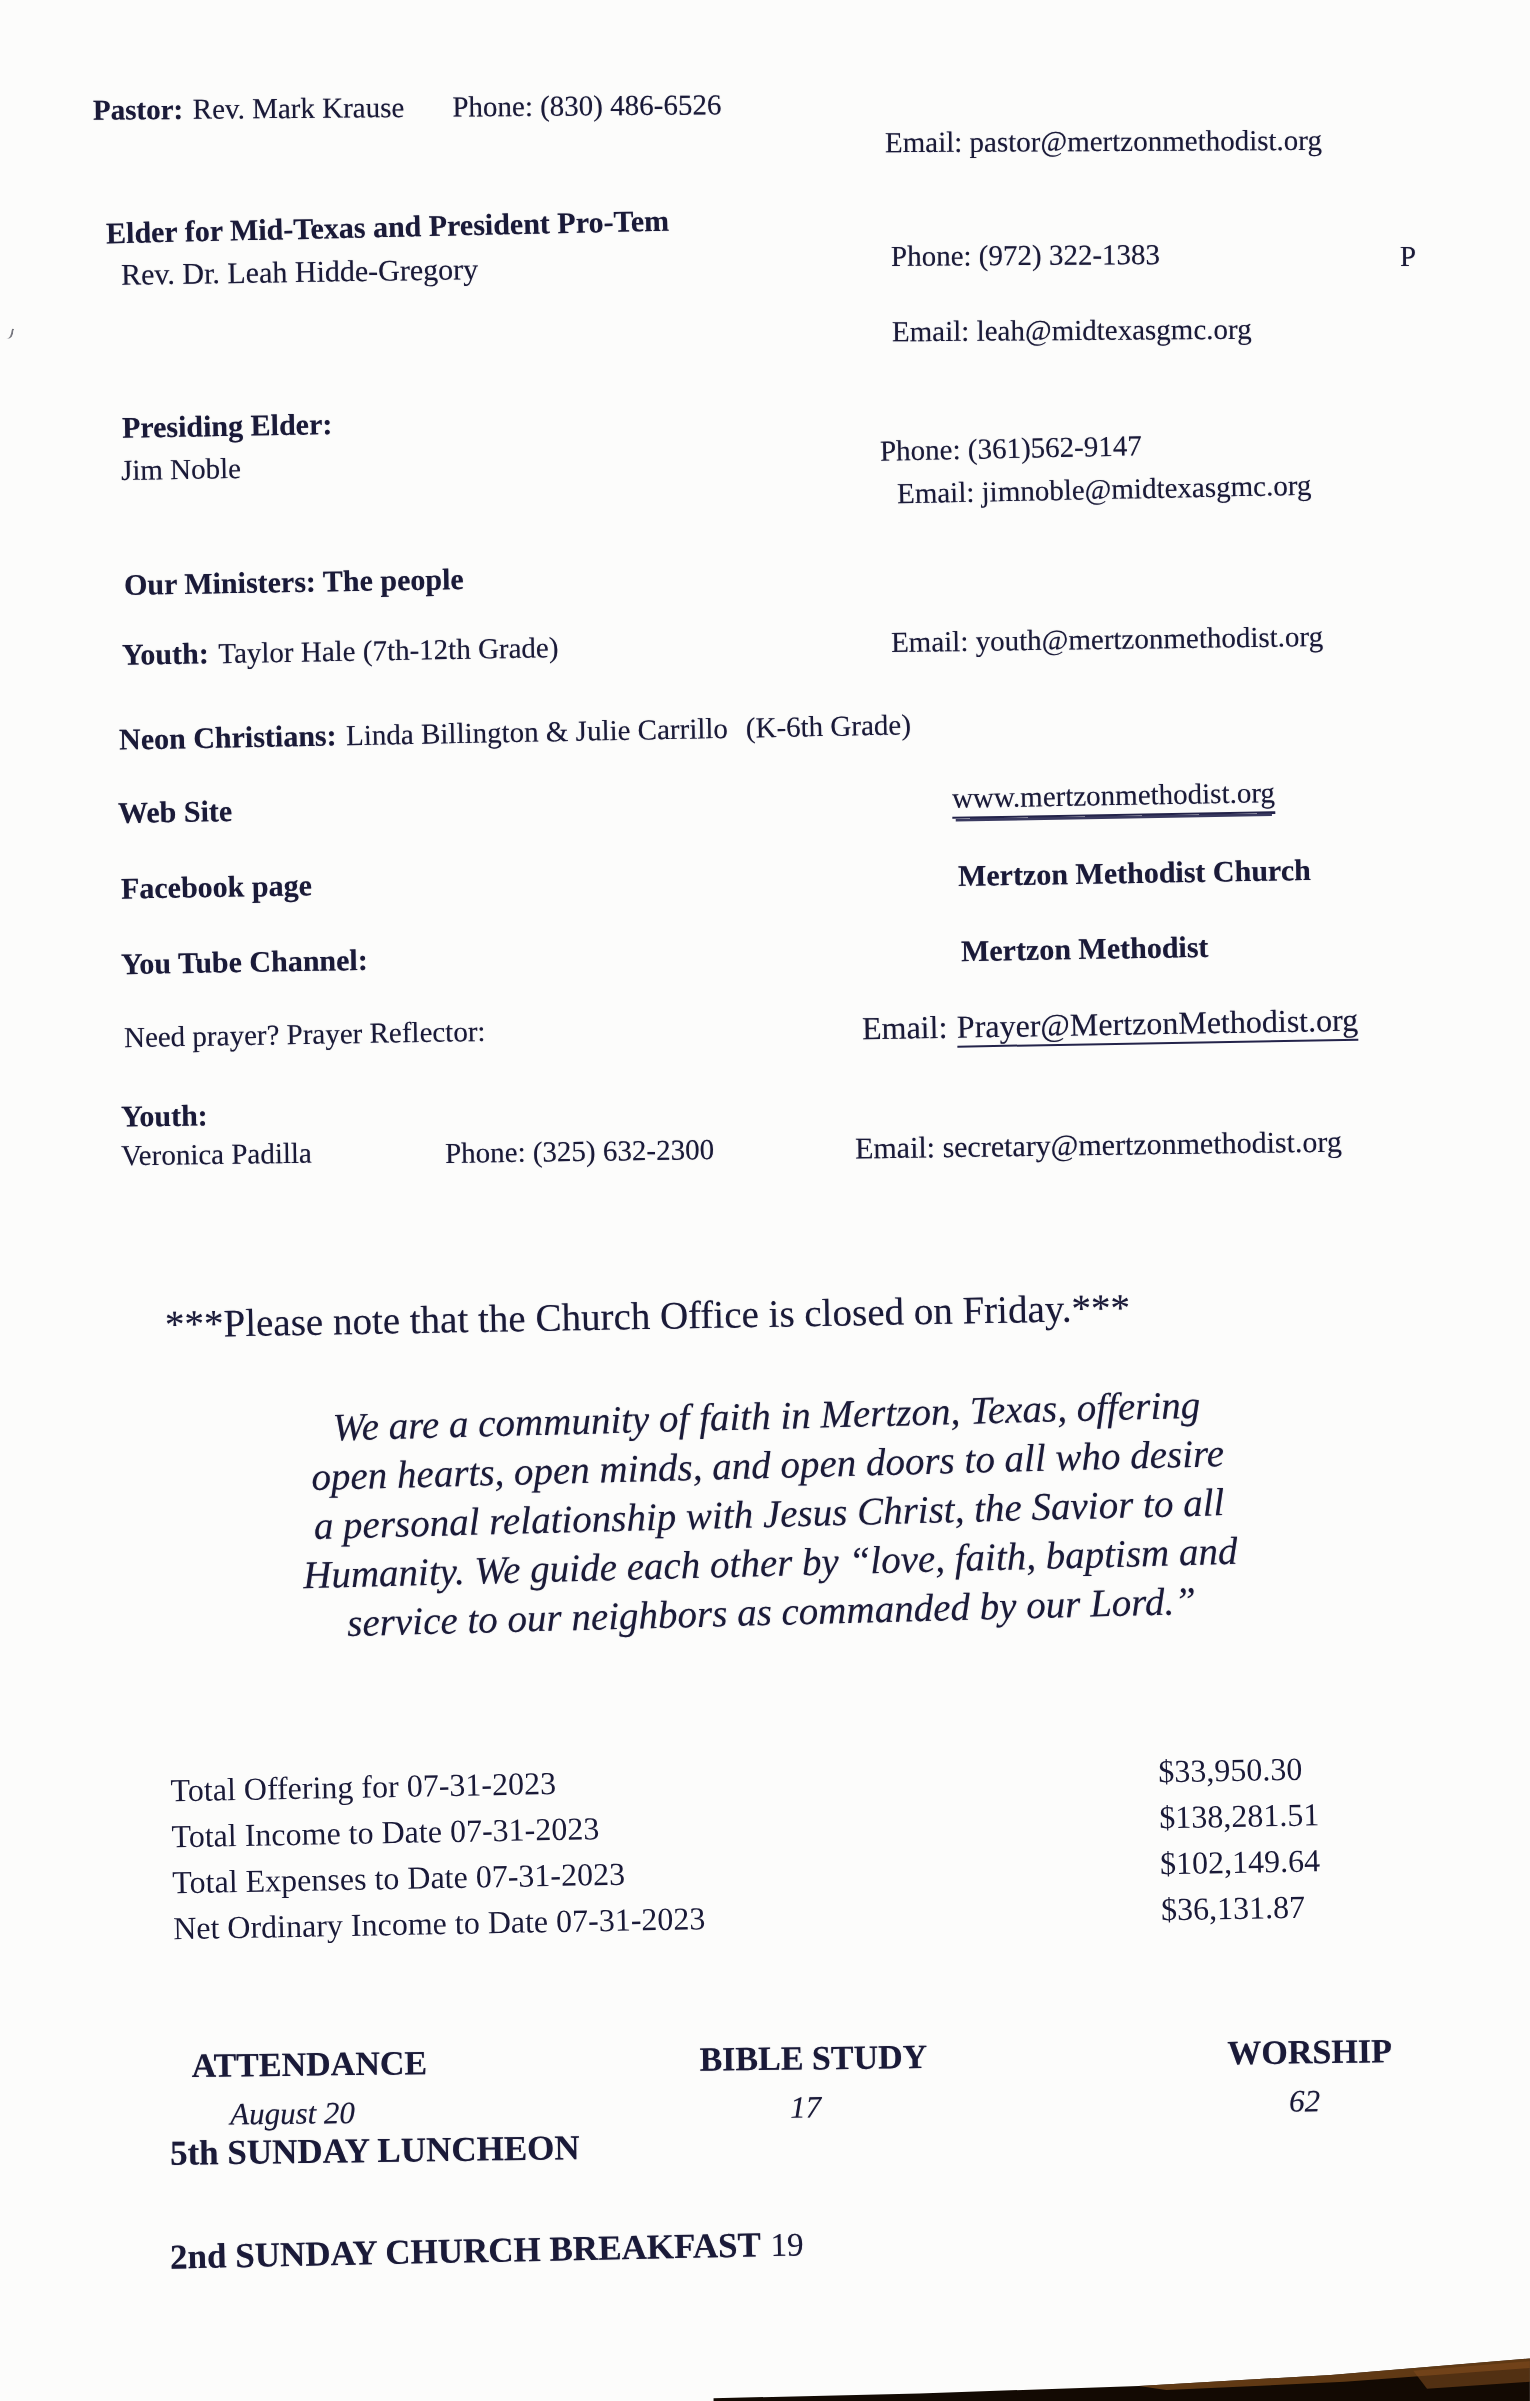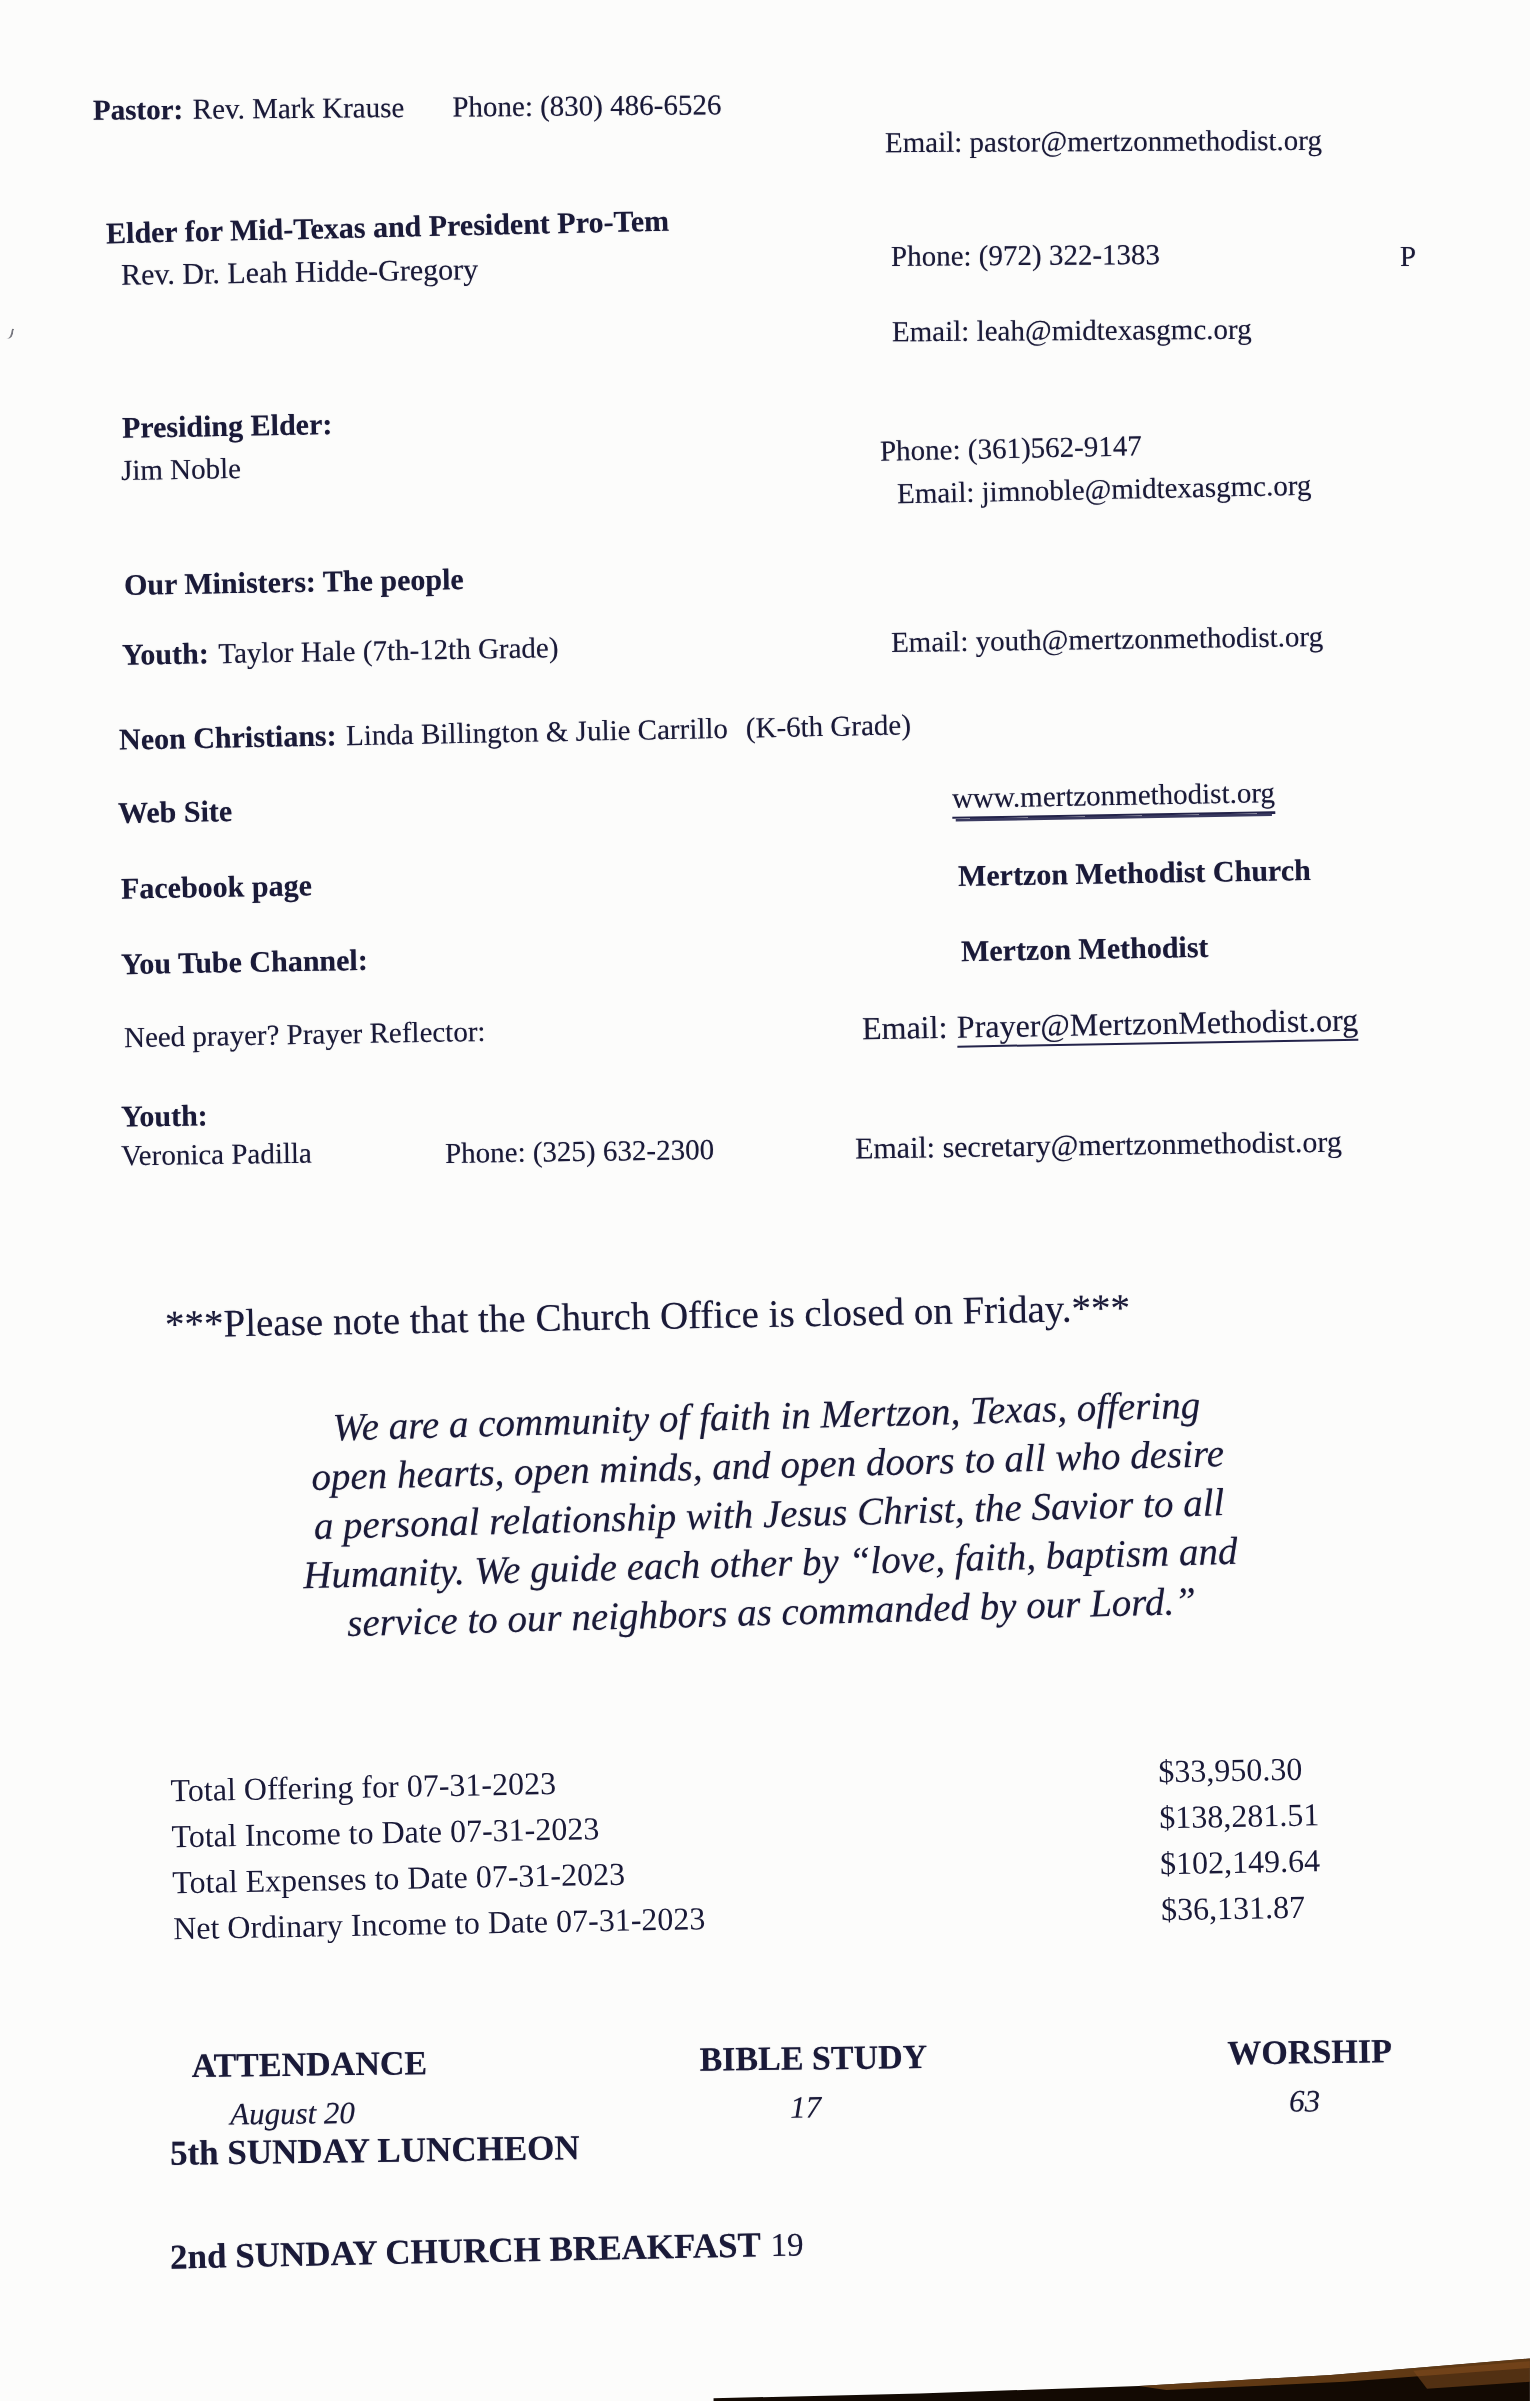--- a/index.html
+++ b/index.html
@@ -144,21 +144,21 @@
       <span class="finval">$36,131.87</span>
     </div>
   </div>
 
   <div style="position:absolute; left:0; top:2039px; width:1530px; height:124px; transform:rotate(-0.7deg);">
     <div class="t att-h" style="left:192px;  top:0;">ATTENDANCE</div>
     <div class="t att-h" style="left:700px; top:0;">BIBLE STUDY</div>
     <div class="t att-h" style="left:1228px; top:0;">WORSHIP</div>
     <div class="t att-v" style="left:230px;  top:51px;">August 20</div>
     <div class="t att-v" style="left:790px; top:51px;">17</div>
-    <div class="t att-v" style="left:1289px; top:51px;">63</div>
+    <div class="t att-v" style="left:1289px; top:51px;">62</div>
   </div>
 
   <div class="t b" style="left:170px; top:2131px; font-size:35px; transform:rotate(-0.8deg);">5th SUNDAY LUNCHEON</div>
   <div class="t" style="left:170px; top:2231px; transform:rotate(-1.2deg);">
     <span class="b" style="font-size:35px;">2nd SUNDAY CHURCH BREAKFAST</span><span class="sp" style="font-size:33px;">19</span>
   </div>
 
   <div class="artifact-mark"></div>
 
   <svg class="bottom-band" width="1530" height="2401" viewBox="0 0 2230 3500">

